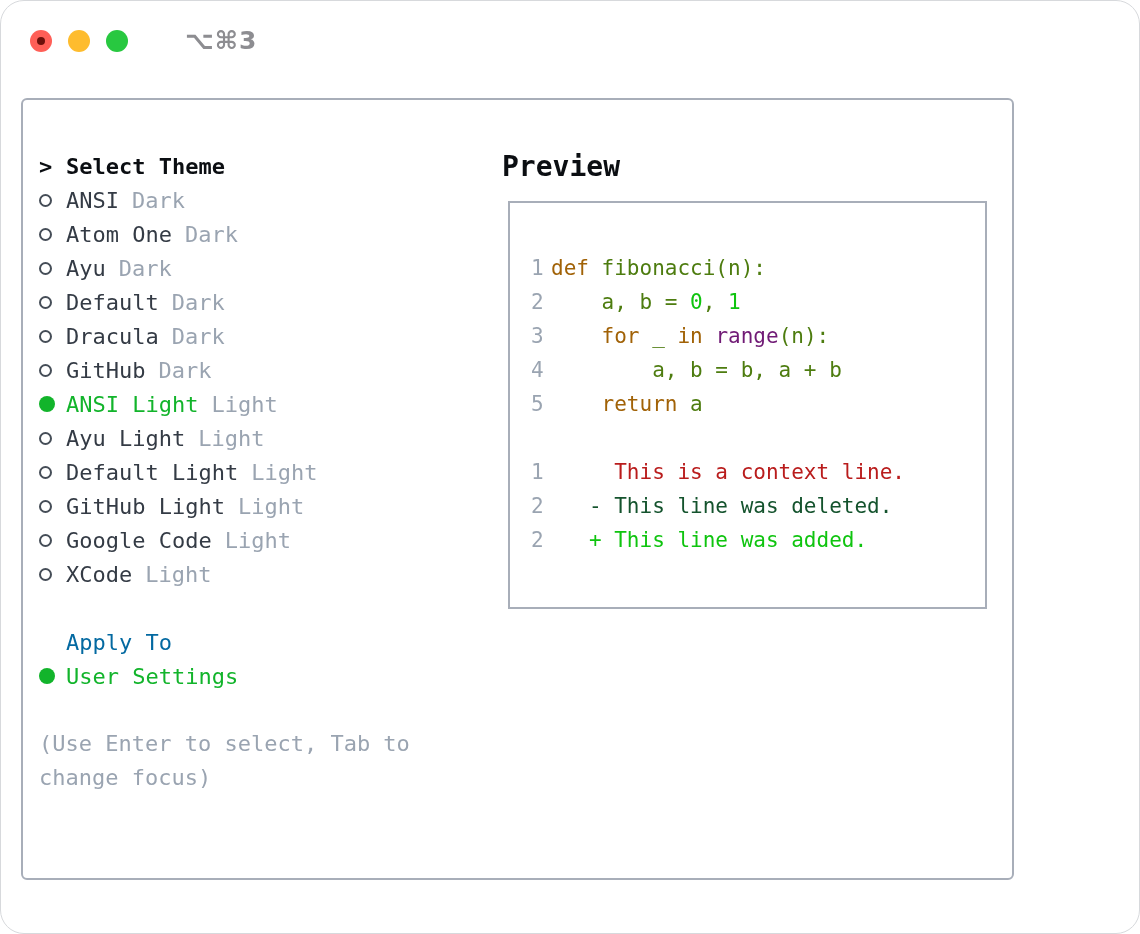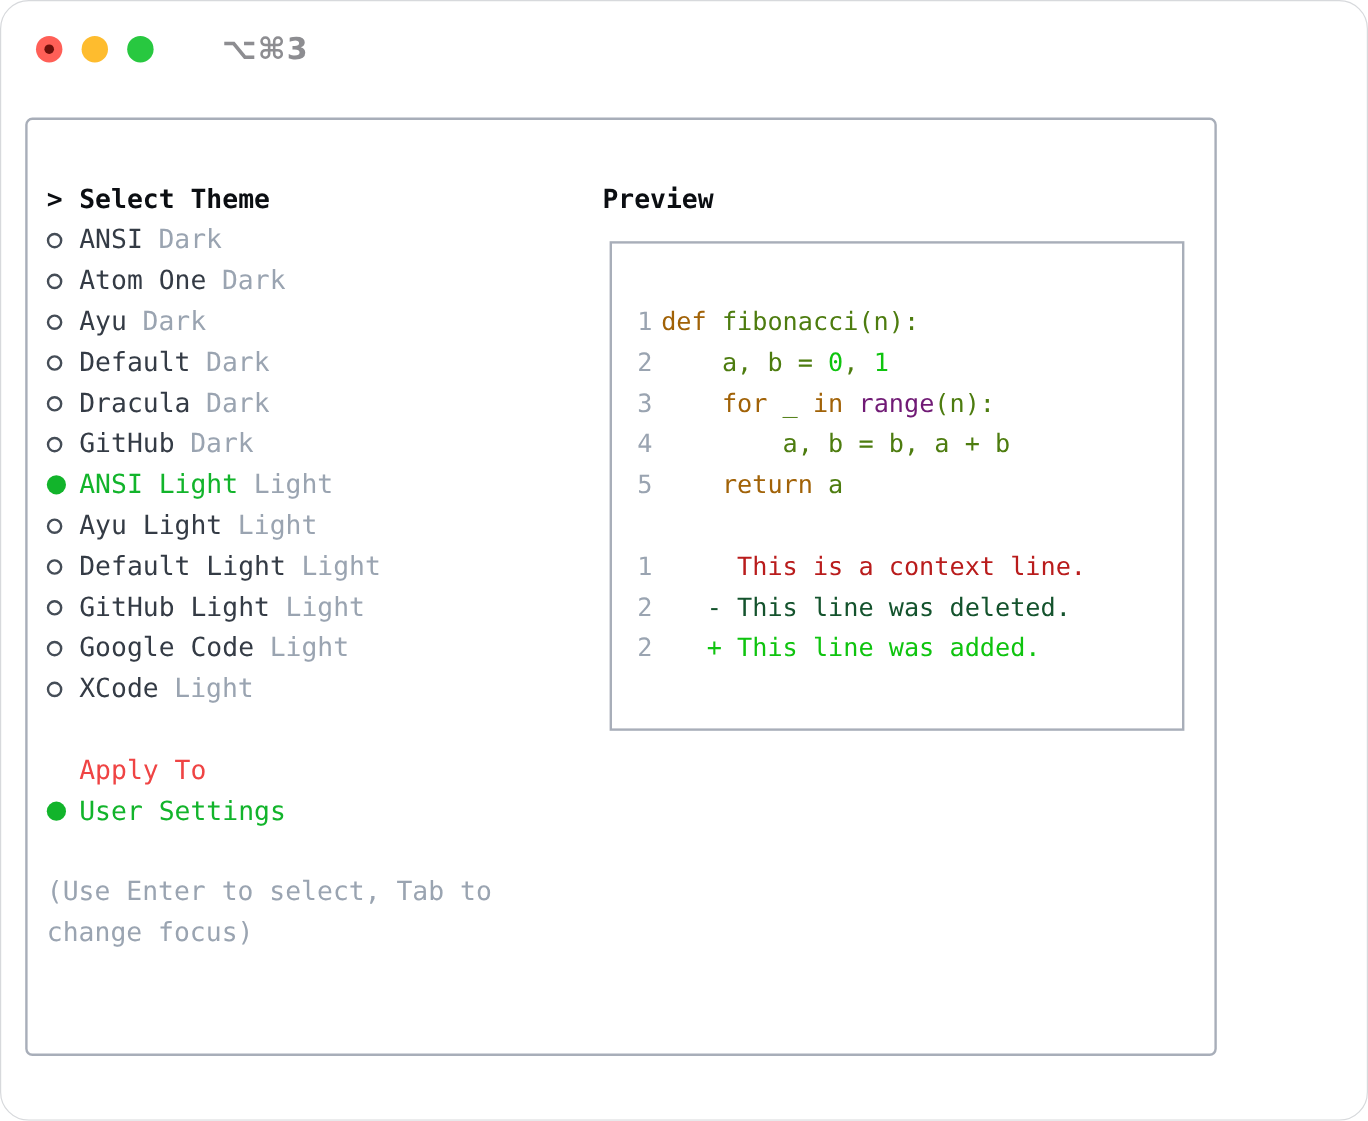--- a/index.html
+++ b/index.html
@@ -29,25 +29,25 @@
   .left-col{position:absolute;left:16px;top:49px;width:440px;}
   .row{height:34px;display:flex;align-items:center;font-size:22px;white-space:pre;}
   .marker{width:27px;flex-shrink:0;display:inline-flex;align-items:center;}
   .caret{font-weight:bold;color:#0b0e12;}
   .header-label{font-weight:bold;color:#0b0e12;}
   .radio{width:13px;height:13px;border-radius:50%;border:2px solid #454d57;box-sizing:border-box;}
   .radio.on{width:16px;height:16px;border:none;background:#12b42b;}
   .t-name{color:#343b45;}
   .t-name.sel{color:#12b42b;}
   .t-suffix{color:#9aa4b1;margin-left:13px;}
-  .applyto-label{color:#ef4444;}
+  .applyto-label{color:#0369a1;}
   .hint{margin-top:0;width:420px;color:#9aa4b1;font-size:22px;line-height:34px;white-space:normal;}
   
   .preview-header{position:absolute;left:479px;top:49px;height:34px;display:flex;align-items:center;
-                  font-size:22px;font-weight:bold;color:#0b0e12;}
+                  font-size:28px;font-weight:bold;color:#0b0e12;}
   .preview-box{
     position:absolute;left:485px;top:101px;width:479px;height:408px;box-sizing:border-box;
     border:2px solid #a8aeb9;background:#ffffff;
   }
   .code{padding:48px 0 0 21px;}
   .code-line{height:34px;display:flex;align-items:center;font-size:21px;white-space:pre;}
   .ln{width:20px;flex-shrink:0;color:#9aa4b1;}
   .tk-keyword{color:#a16207;}
   .tk-function{color:#701a75;}
   .tk-number{color:#0fc40f;}

